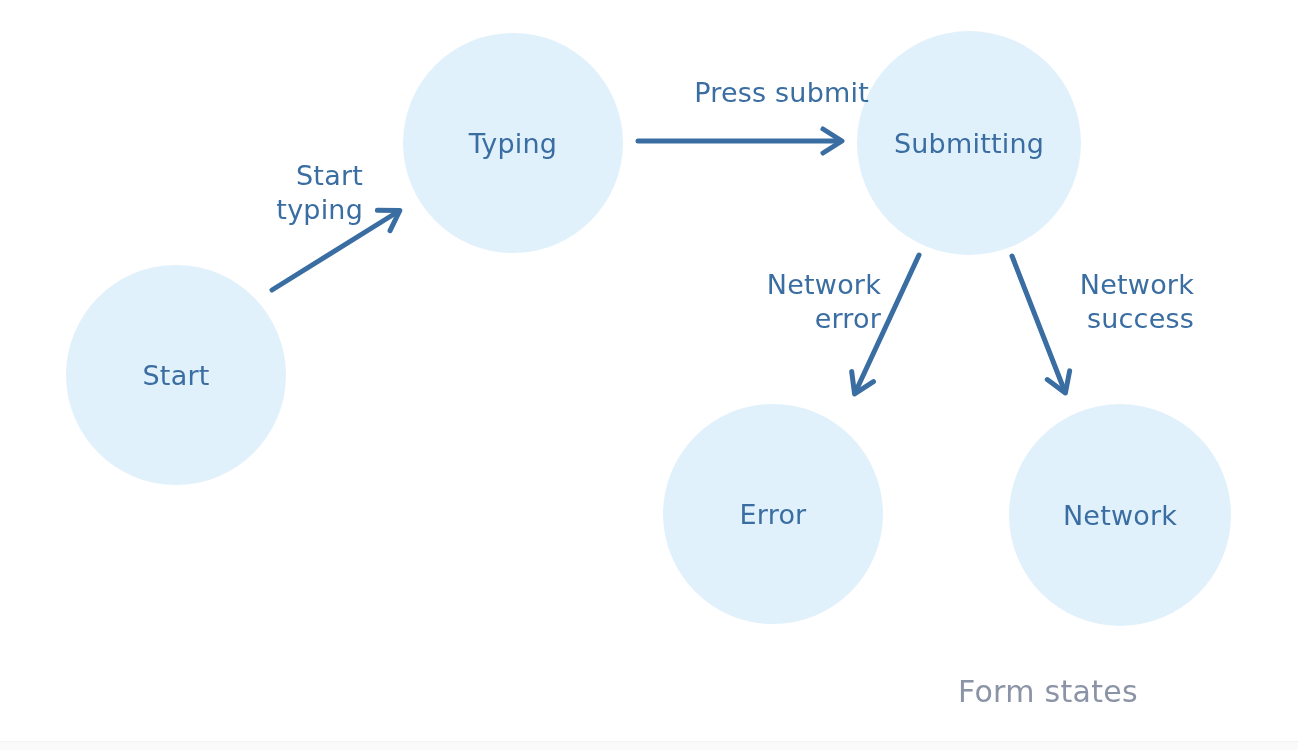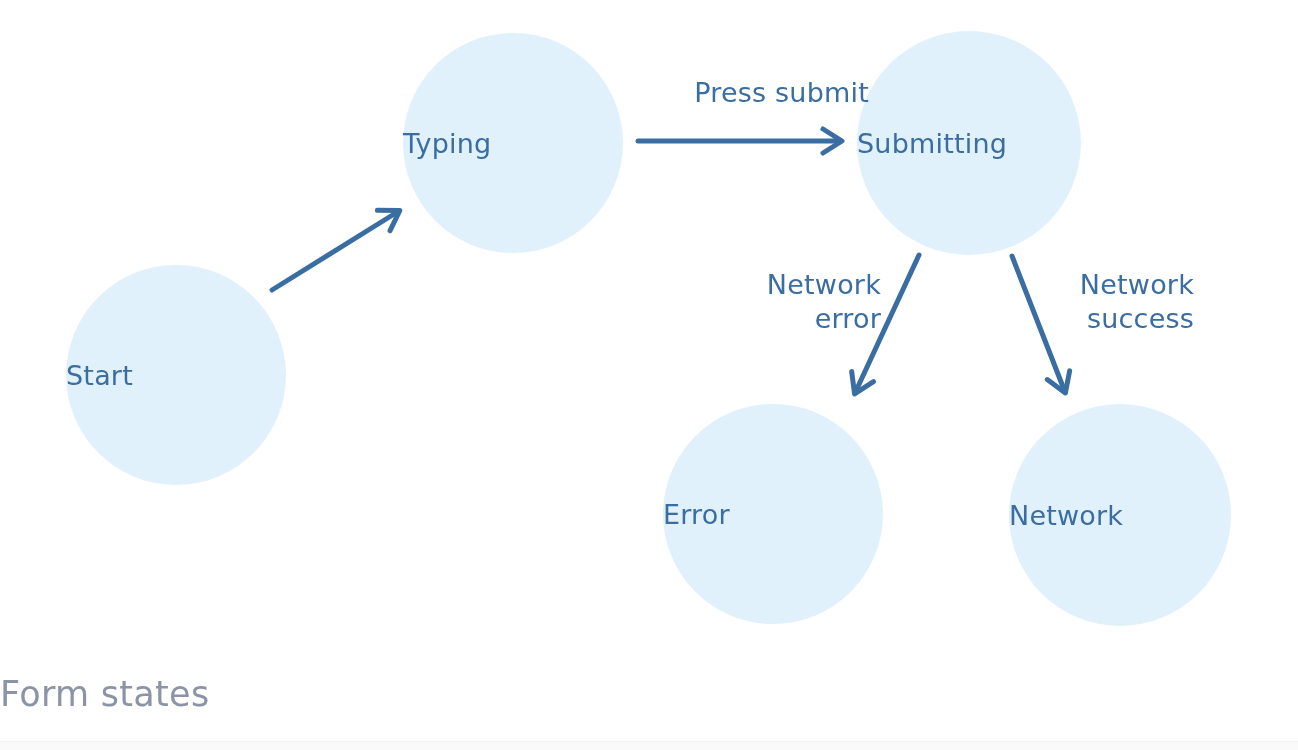--- a/index.html
+++ b/index.html
@@ -35,20 +35,21 @@
     fill: none;
     stroke-linecap: round;
     stroke-linejoin: round;
   }
   .state-node {
     position: absolute;
     border-radius: 50%;
     background: var(--node-fill);
     display: flex;
     align-items: center;
+    justify-content: center;
   }
   .state-node .node-label {
     color: var(--accent);
     font-size: 27px;
     letter-spacing: 0.2px;
     white-space: nowrap;
   }
   .node-empty      { left:  66px; top: 265px; width: 220px; height: 220px; }
   .node-typing     { left: 403px; top:  33px; width: 220px; height: 220px; }
   .node-submitting { left: 857px; top:  31px; width: 224px; height: 224px; }
@@ -63,23 +64,23 @@
     letter-spacing: 0.2px;
   }
   .label-start-typing    { left: 213px; top: 159px; width: 150px; }
   .label-press-submit    { left: 609px; top:  76px; width: 260px; white-space: nowrap; }
   .label-network-error   { left: 733px; top: 268px; width: 148px; }
   .label-network-success { left:1046px; top: 268px; width: 148px; }
   .diagram-caption {
     position: absolute;
     left: 0; top: 674px;
     width: 1138px;
-    text-align: left;
+    text-align: right;
     color: var(--caption);
-    font-size: 35px;
+    font-size: 30px;
     letter-spacing: 0.3px;
   }
   .footer-strip {
     position: absolute;
     left: 0; bottom: 0;
     width: 1298px;
     height: 9px;
     background: var(--footer-strip);
     border-top: 1px solid #f2f3f4;
   }
@@ -114,20 +115,21 @@
   </div>
 
   <div class="state-node node-error">
     <span class="node-label">Error</span>
   </div>
 
   <div class="state-node node-success">
     <span class="node-label">Network</span>
   </div>
 
+  <div class="edge-label label-start-typing">Start typing</div>
 
   <div class="edge-label label-press-submit">Press submit</div>
 
   <div class="edge-label label-network-error">Network error</div>
 
   <div class="edge-label label-network-success">Network success</div>
 
   <div class="diagram-caption">Form states</div>
 
   <div class="footer-strip"></div>

